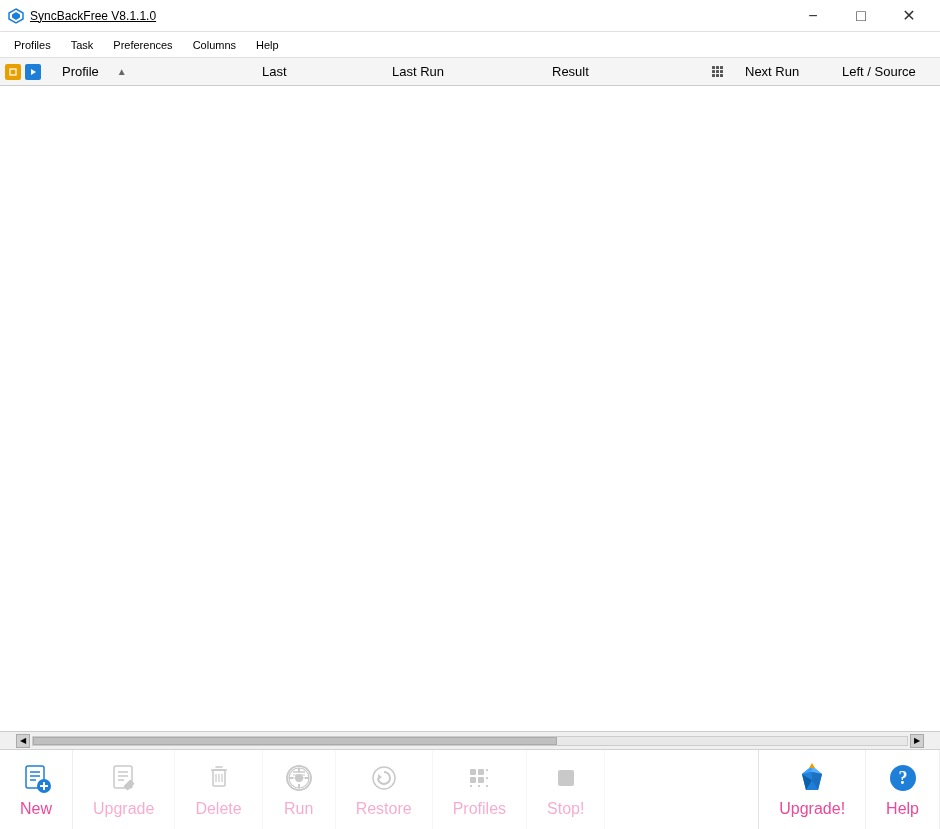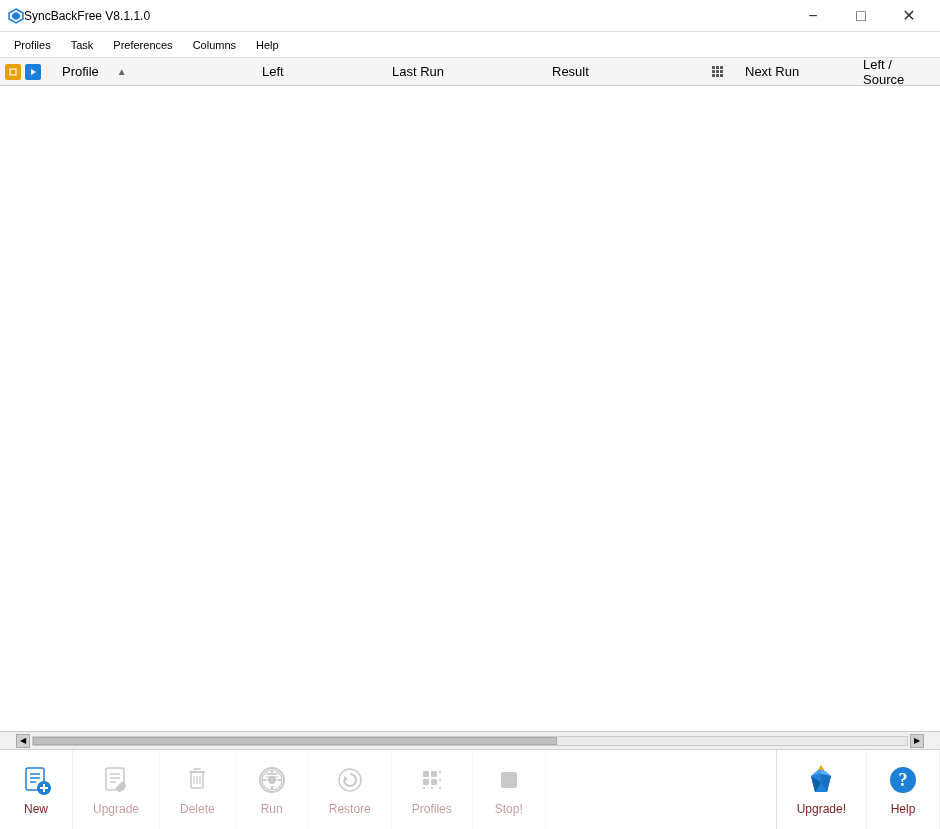--- a/index.html
+++ b/index.html
@@ -27,20 +27,22 @@
       align-items: center;
       justify-content: space-between;
       padding: 0 8px;
       border-bottom: 1px solid #e0e0e0;
       user-select: none;
     }
 
     .title-bar-left {
       display: flex;
       align-items: center;
+      gap: 6px;
+      text-decoration: underline;
     }
 
     .title-bar-icon {
       width: 16px;
       height: 16px;
     }
 
     .title-bar-title {
       font-size: 12px;
       color: #000;
@@ -137,21 +139,21 @@
       color: #000;
       cursor: pointer;
       padding: 0 8px;
     }
 
     .col-profile { width: 200px; flex-shrink: 0; }
     .col-type { width: 130px; flex-shrink: 0; }
     .col-lastrun { width: 160px; flex-shrink: 0; }
     .col-result { width: 160px; flex-shrink: 0; }
     .col-nextrun { width: 130px; flex-shrink: 0; }
-    .col-leftsource { flex: 1; margin-left: 21px; }
+    .col-leftsource { flex: 1; }
 
     .sort-arrow {
       font-size: 10px;
       color: #666;
     }
 
     .grid-icon {
       display: inline-grid;
       grid-template-columns: 3px 3px 3px;
       grid-template-rows: 3px 3px 3px;
@@ -249,22 +251,22 @@
       min-width: 70px;
       border-right: 1px solid #eeeeee;
     }
 
     .toolbar-btn.disabled {
       opacity: 0.45;
       cursor: default;
     }
 
     .toolbar-btn-label {
-      font-size: 12px;
-      color: #7f1d1d;
+      font-size: 16px;
+      color: #ec4899;
     }
 
     .toolbar-icon {
       width: 32px;
       height: 32px;
       display: flex;
       align-items: center;
       justify-content: center;
     }
 
@@ -321,21 +323,21 @@
           <polygon points="3,2 8,5 3,8" fill="white"></polygon>
         </svg>
       </div>
     </div>
   </div>
   <div class="col-header col-profile">
     <span>Profile</span>
     <span class="sort-arrow">▲</span>
   </div>
   <div class="col-header col-type">
-    <span>Left</span>
+    <span>Last</span>
   </div>
   <div class="col-header col-lastrun">
     <span>Last Run</span>
   </div>
   <div class="col-header col-result">
     <span>Result</span>
   </div>
   <div class="col-header col-nextrun">
     <div class="grid-icon">
       <div class="grid-dot"></div>

